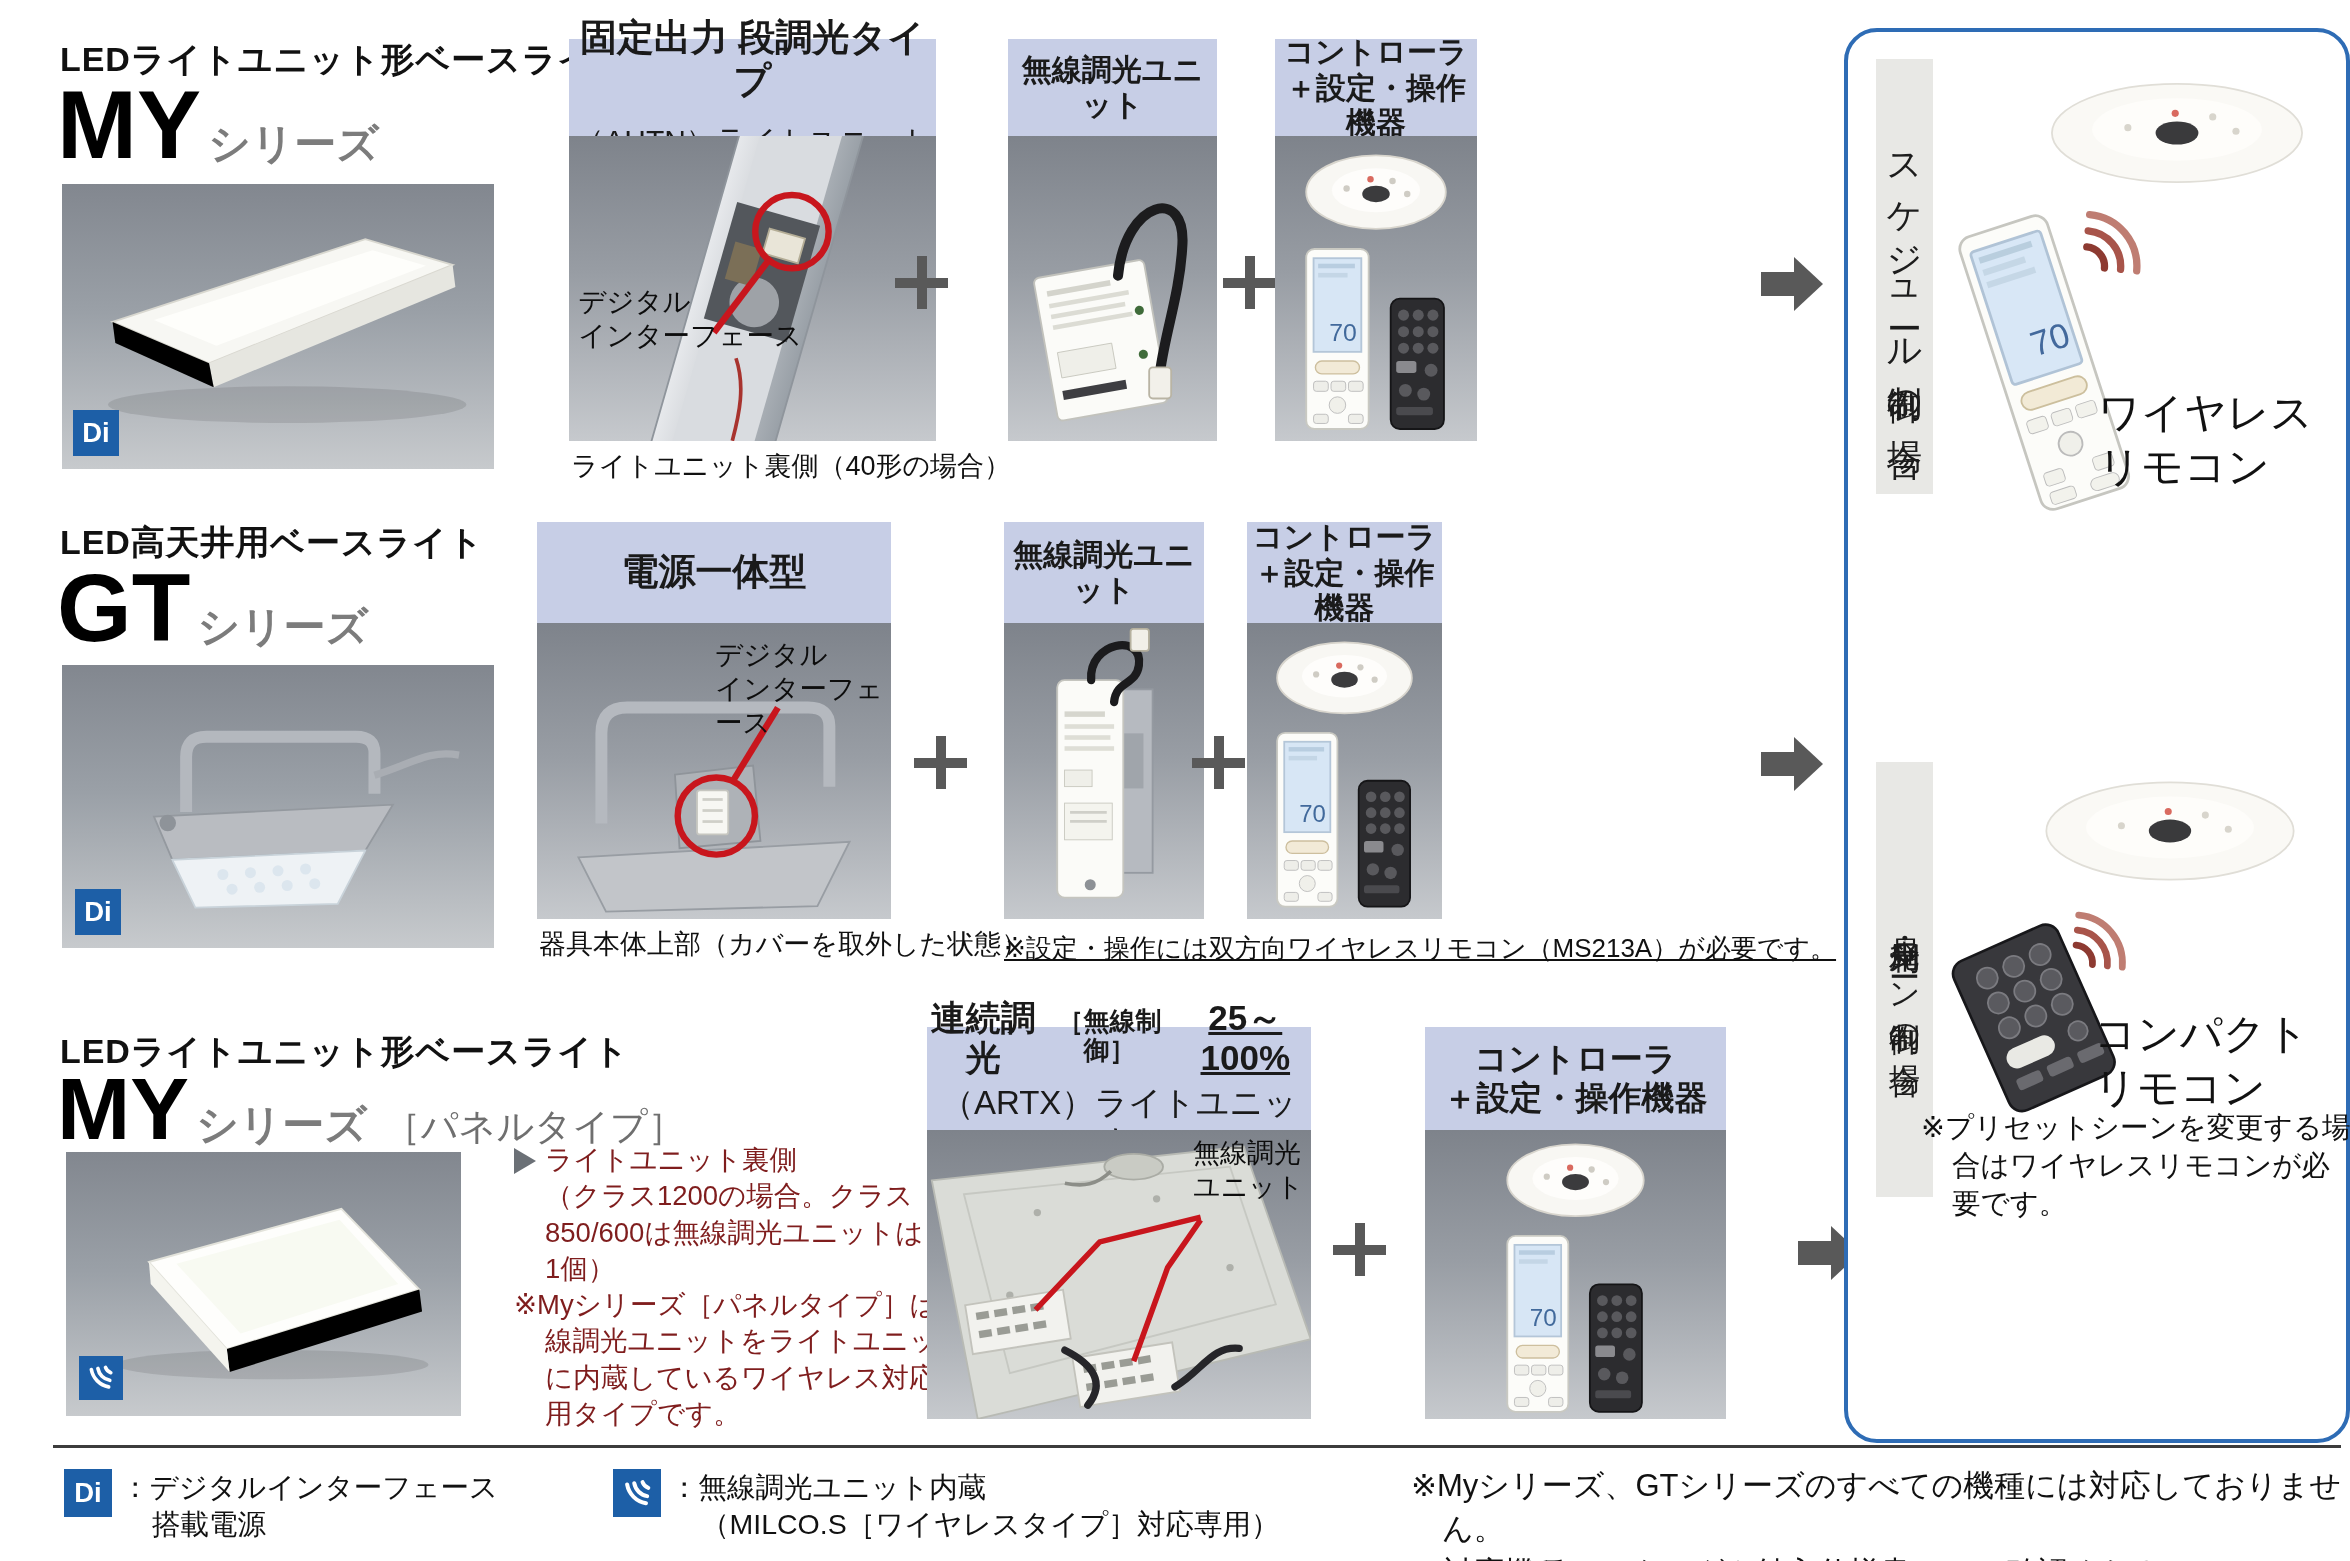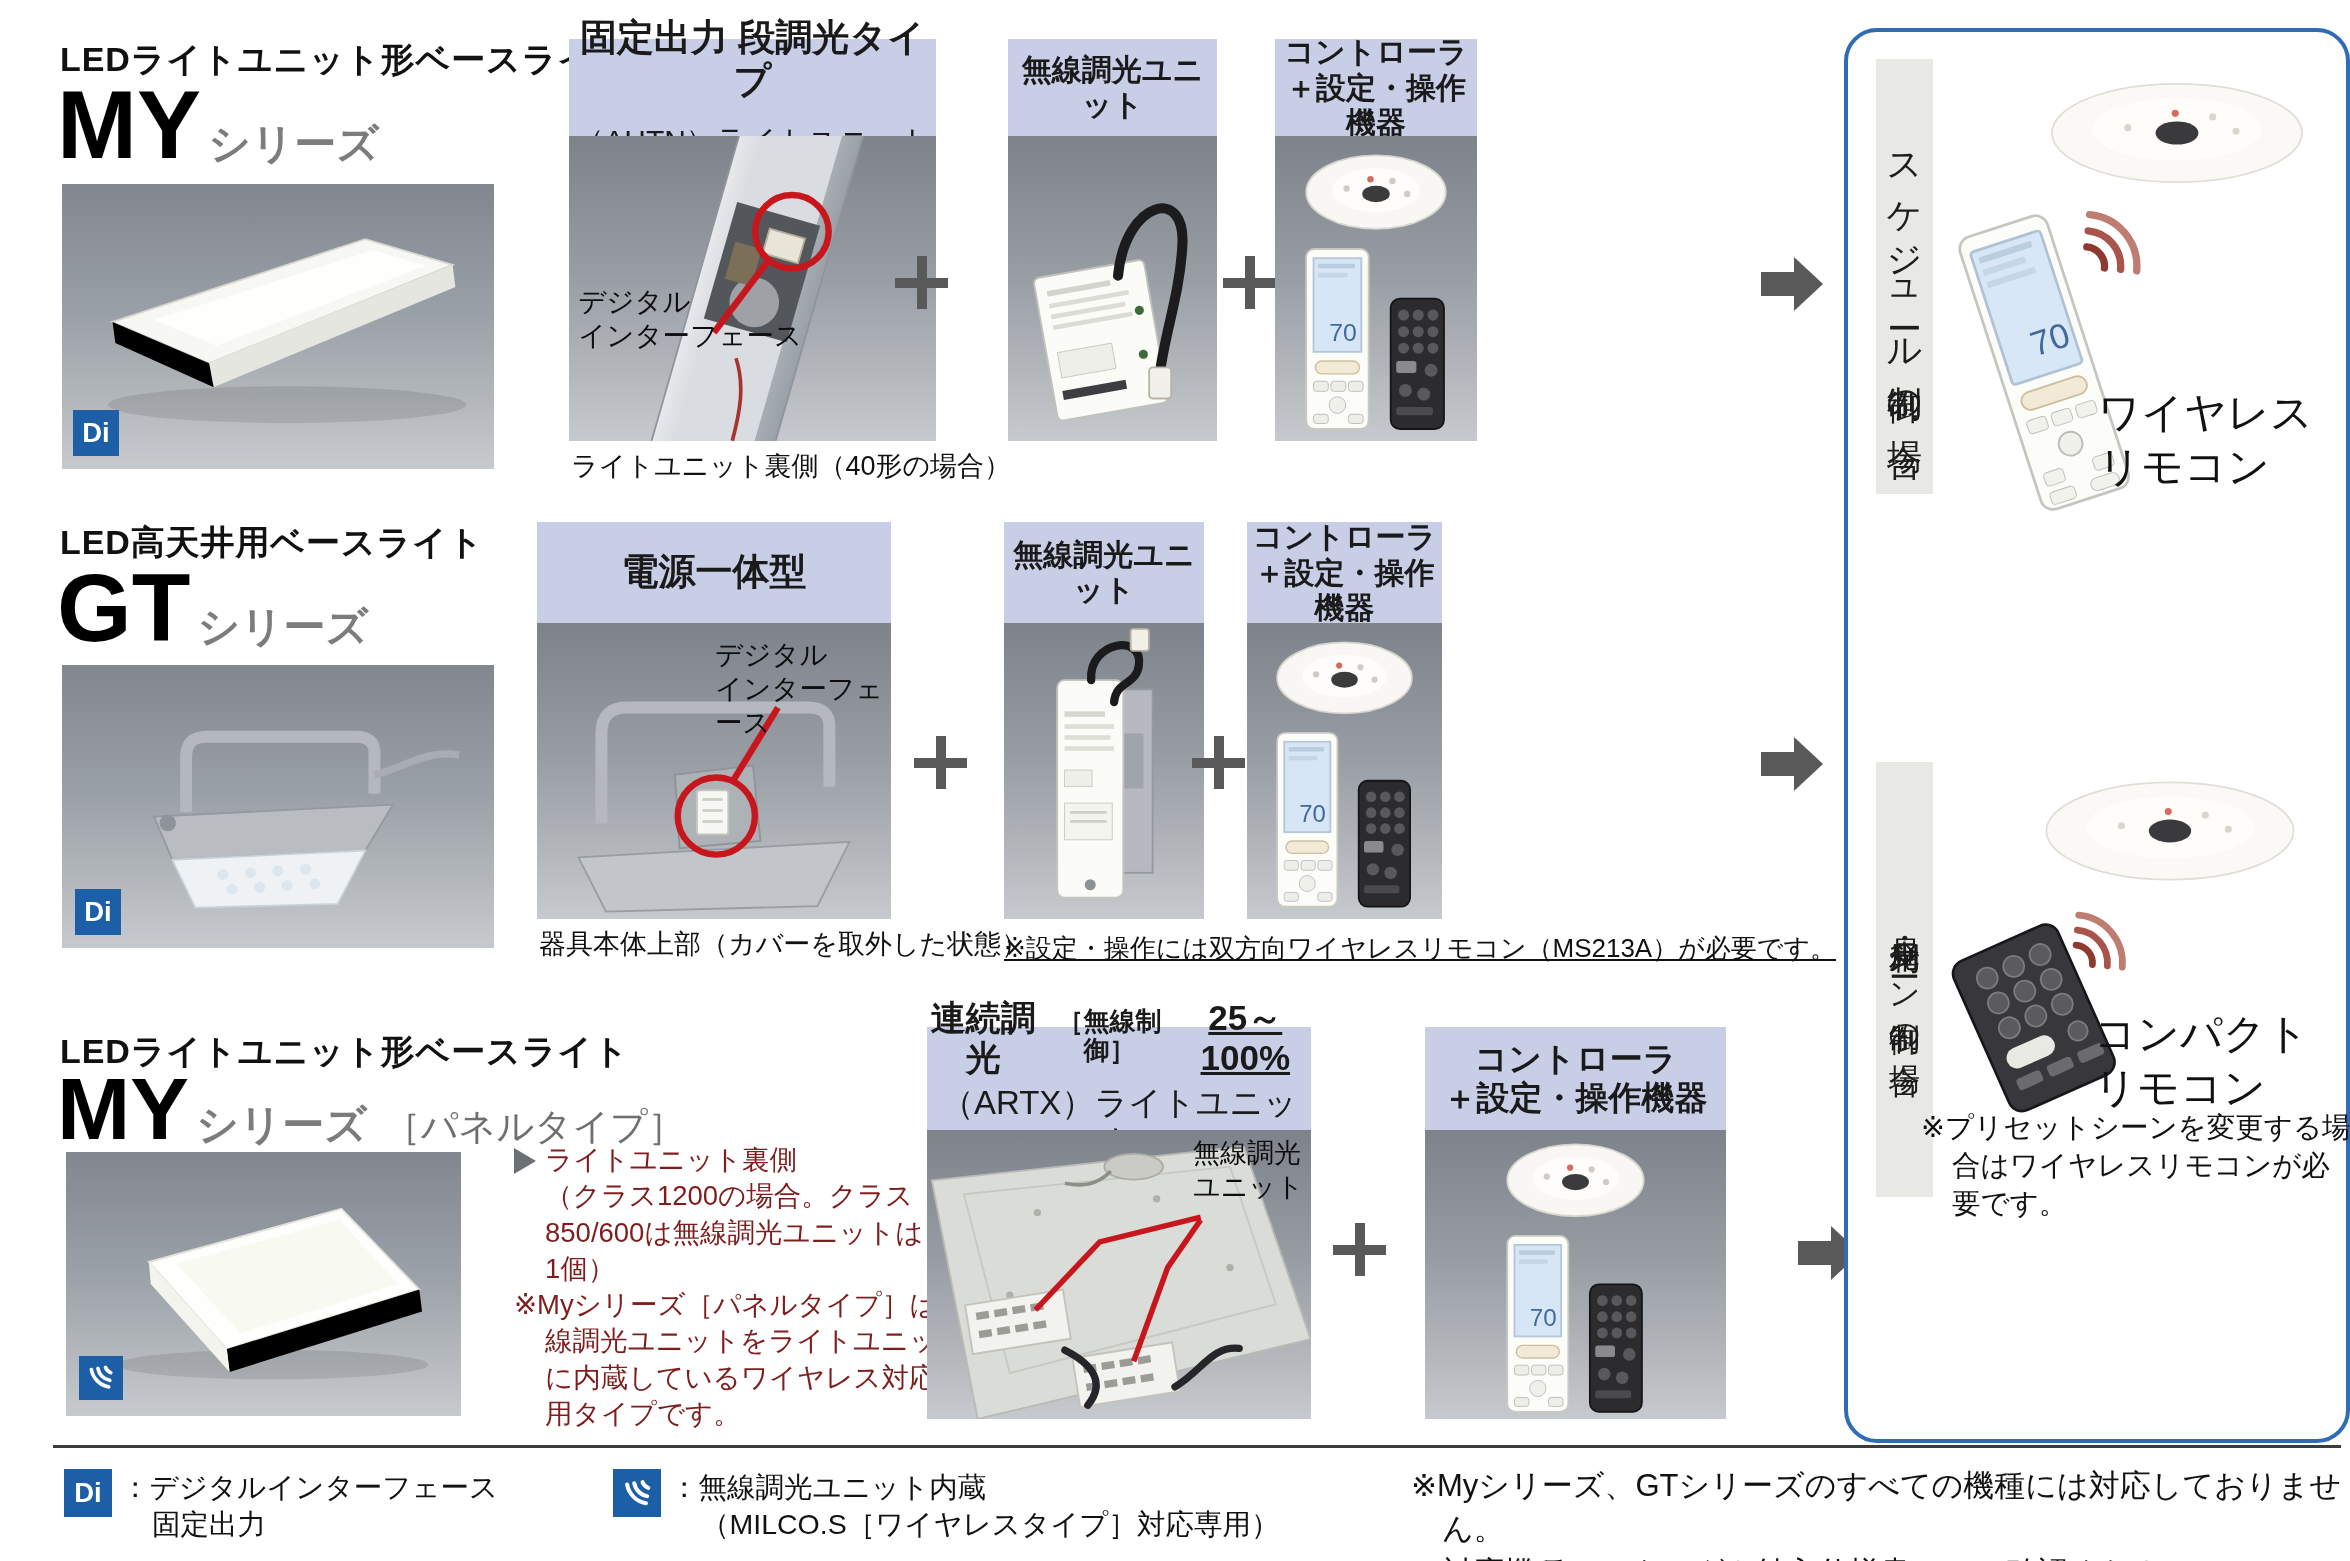--- a/index.html
+++ b/index.html
@@ -538,21 +538,21 @@
     </div>
     <div class="remote-label" style="left:246px;top:975px;">コンパクト
 リモコン</div>
     <div class="abs note hang pre" style="left:73px;top:1076px;width:404px;font-size:28.5px;">※プリセットシーンを変更する場合はワイヤレスリモコンが必要です。</div>
   </div>
 
   <div class="hr" style="left:53px;top:1445px;width:2288px;height:2.8px;"></div>
 
   <div class="badge" style="left:64px;top:1469px;width:48px;height:48px;">Di</div>
   <div class="legend-text hang" style="left:121px;top:1469px;width:514px;">：デジタルインターフェース
-固定出力</div>
+搭載電源</div>
 
   <div class="badge" style="left:613px;top:1469px;width:48px;height:48px;">
     <svg viewBox="0 0 48 48">
       <path d="M37.9,17.3 A12,12 0 0 1 30.7,10.1" fill="none" stroke="#ffffff" stroke-width="5" stroke-linecap="round"></path>
       <path d="M36.5,27.7 A20,20 0 0 1 20.3,11.5" fill="none" stroke="#ffffff" stroke-width="5" stroke-linecap="round"></path>
       <path d="M35.0,36.6 A29,29 0 0 1 11.4,13.0" fill="none" stroke="#ffffff" stroke-width="5" stroke-linecap="round"></path>
     </svg>
   </div>
   <div class="legend-text hang" style="left:670px;top:1469px;width:790px;">：無線調光ユニット内蔵
 （MILCO.S［ワイヤレスタイプ］対応専用）</div>

